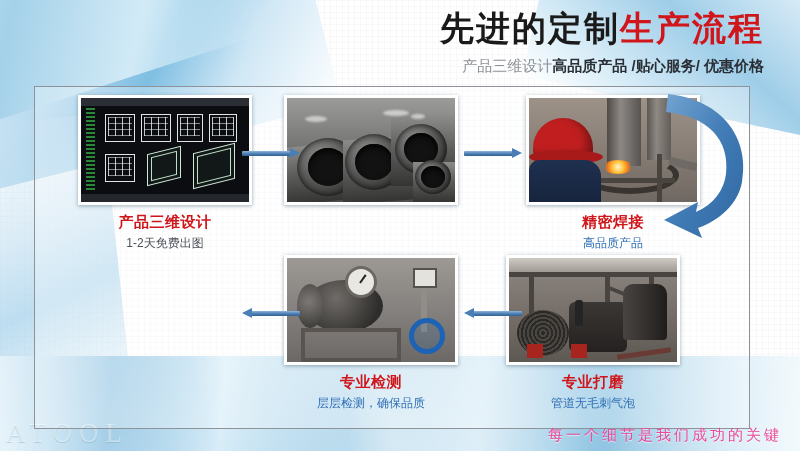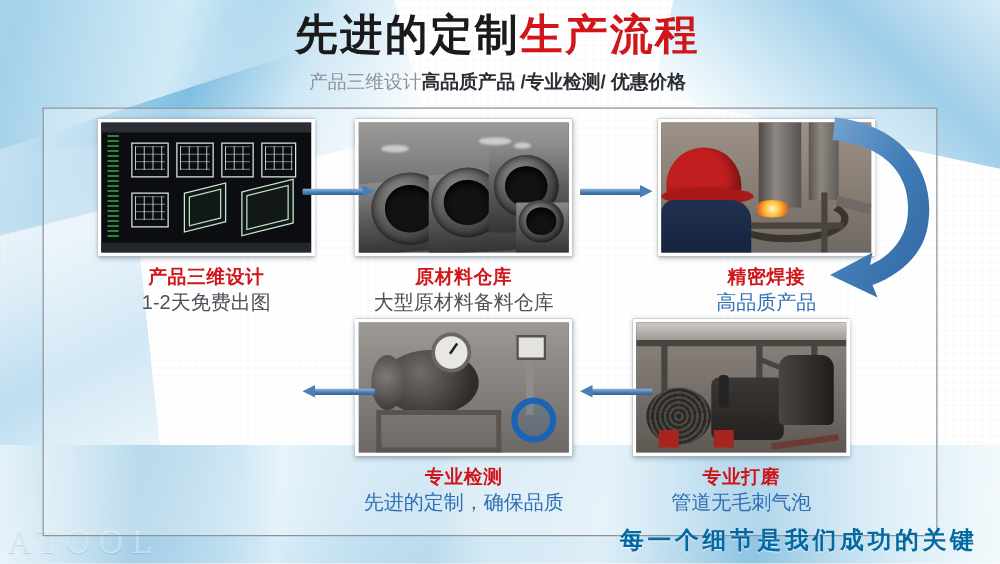--- a/index.html
+++ b/index.html
@@ -54,21 +54,21 @@
   }
   .watermark{
     position:absolute;left:6px;bottom:2px;
     font-size:27px;letter-spacing:7px;color:rgba(255,255,255,0.45);
     font-family:"Liberation Serif","DejaVu Serif",serif;
     text-shadow:0 1px 0 rgba(110,160,190,.35);
     user-select:none;
   }
 
   
-  .header{position:absolute;left:16px;top:6px;width:764px;text-align:center;z-index:6;}
+  .header{position:absolute;left:0;top:6px;width:764px;text-align:right;z-index:6;}
   .title{
     font-size:34px;font-weight:bold;letter-spacing:2px;line-height:44px;
     color:#1a1a1a;white-space:nowrap;
   }
   .title .hl{color:#d0161b;}
   .subtitle{
     margin-top:5px;font-size:15px;line-height:22px;white-space:nowrap;
   }
   .subtitle .soft{color:#8d9197;font-weight:normal;}
   .subtitle .strong{color:#2a2f36;font-weight:bold;}
@@ -83,21 +83,21 @@
   
   .steps{position:absolute;left:34px;top:86px;width:714px;height:341px;z-index:5;}
   .cell{position:absolute;width:174px;}
   .cell .thumb{
     width:168px;height:104px;border:3px solid #ffffff;
     box-shadow:0 1px 4px rgba(40,70,95,.45);
     overflow:hidden;position:relative;background:#555;
   }
   .cap{width:174px;text-align:center;margin-top:7px;}
   .cap .t1{font-size:15px;font-weight:bold;color:#d0161b;line-height:20px;letter-spacing:.5px;}
-  .cap .t2{font-size:16px;line-height:18px;margin-top:2px;}
+  .cap .t2{font-size:12px;line-height:18px;margin-top:2px;}
   .cap.gray .t2{color:#4c5158;}
   .cap.blue .t2{color:#2f6fb5;}
 
   
   #c1{left:44px;top:9px;}
   #c2{left:250px;top:9px;}
   #c3{left:492px;top:9px;}
   #c4{left:28px;top:169px;}
   #c5{left:250px;top:169px;}
   #c6{left:472px;top:169px;}
@@ -119,22 +119,22 @@
   #a2{left:430px;top:62px;width:58px;}
   #a3{left:430px;top:222px;width:58px;}
   #a4{left:208px;top:222px;width:58px;}
 
   
   .curve{position:absolute;left:654px;top:78px;width:110px;height:170px;z-index:6;}
 
   
   .slogan{
     position:absolute;right:18px;bottom:6px;z-index:8;
-    font-size:19px;font-weight:bold;letter-spacing:3px;
-    color:#0369a1;text-shadow:0 1px 1px rgba(255,255,255,.75);
+    font-size:15px;font-weight:normal;letter-spacing:3px;
+    color:#ec4899;text-shadow:0 1px 1px rgba(255,255,255,.75);
     white-space:nowrap;
   }
 
   
   .pic{position:absolute;inset:0;}
 
   
   .cad{background:#0b0d10;}
   .cad .menubar{position:absolute;left:0;top:0;right:0;height:8px;background:#2b2f35;}
   .cad .statusbar{position:absolute;left:0;bottom:0;right:0;height:8px;background:#23262b;}
@@ -210,21 +210,21 @@
   <div class="bg-left-band"></div>
   <div class="bg-bottom"></div>
   <div class="bg-bottom-sheen"></div>
   <div class="watermark">ATOOL</div>
 
   <div class="header">
     <div class="title">
       <span>先进的定制</span><span class="hl">生产流程</span>
     </div>
     <div class="subtitle">
-      <span class="soft">产品三维设计</span><span class="strong">高品质产品 /专业检测/ 优惠价格</span>
+      <span class="soft">产品三维设计</span><span class="strong">高品质产品 /贴心服务/ 优惠价格</span>
     </div>
   </div>
 
   <div class="frame"></div>
 
   <div class="steps">
 
     <div class="cell" id="c1">
       <div class="thumb">
         <div class="pic cad">
@@ -263,24 +263,20 @@
             </div>
           <div class="body" style="left:126px;top:64px;width:42px;height:40px;"></div>
           <div class="tube" style="left:128px;top:62px;width:36px;height:34px;">
               <i></i>
             </div>
           <div class="gl" style="left:18px;top:18px;width:22px;height:6px;"></div>
           <div class="gl" style="left:96px;top:12px;width:26px;height:6px;"></div>
           <div class="gl" style="left:124px;top:16px;width:14px;height:5px;"></div>
         </div>
       </div>
-      <div class="cap gray">
-        <div class="t1">原材料仓库</div>
-        <div class="t2">大型原材料备料仓库</div>
-      </div>
     </div>
 
     <div class="cell" id="c3">
       <div class="thumb">
         <div class="pic weld">
           <div class="col" style="left:78px;top:-4px;width:34px;height:72px;"></div>
           <div class="col" style="left:118px;top:-4px;width:24px;height:66px;opacity:.8;"></div>
           <div class="ring"></div>
           <div class="frame2" style="left:50px;top:80px;width:96px;height:5px;"></div>
           <div class="frame2" style="left:128px;top:56px;width:5px;height:48px;"></div>
@@ -305,21 +301,21 @@
           <div class="flange"></div>
           <div class="gauge"></div>
           <div class="pipe2"></div>
           <div class="panel"></div>
           <div class="stand"></div>
           <div class="valve"></div>
         </div>
       </div>
       <div class="cap blue">
         <div class="t1">专业检测</div>
-        <div class="t2">先进的定制，确保品质</div>
+        <div class="t2">层层检测，确保品质</div>
       </div>
     </div>
 
     <div class="cell" id="c6">
       <div class="thumb">
         <div class="pic shop">
           <div class="sky"></div>
           <div class="beam" style="left:0;top:14px;width:168px;height:5px;"></div>
           <div class="beam" style="left:20px;top:14px;width:5px;height:60px;"></div>
           <div class="beam" style="left:96px;top:14px;width:5px;height:54px;"></div>

